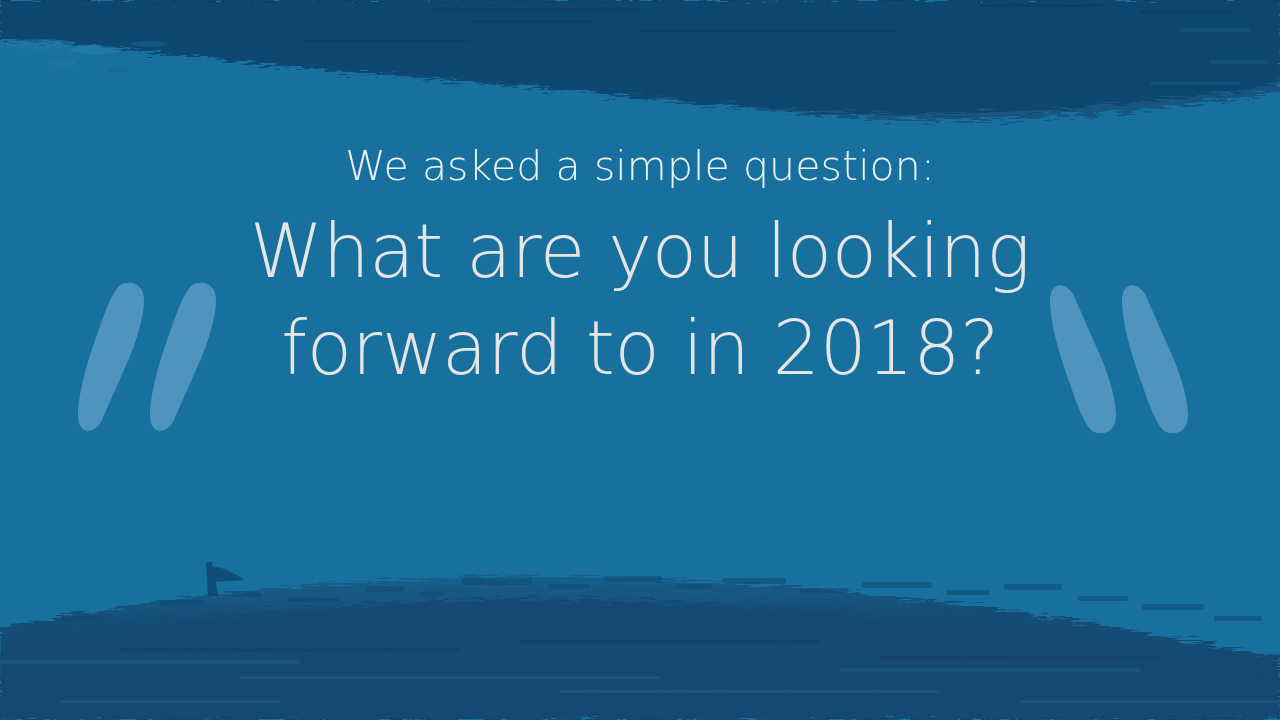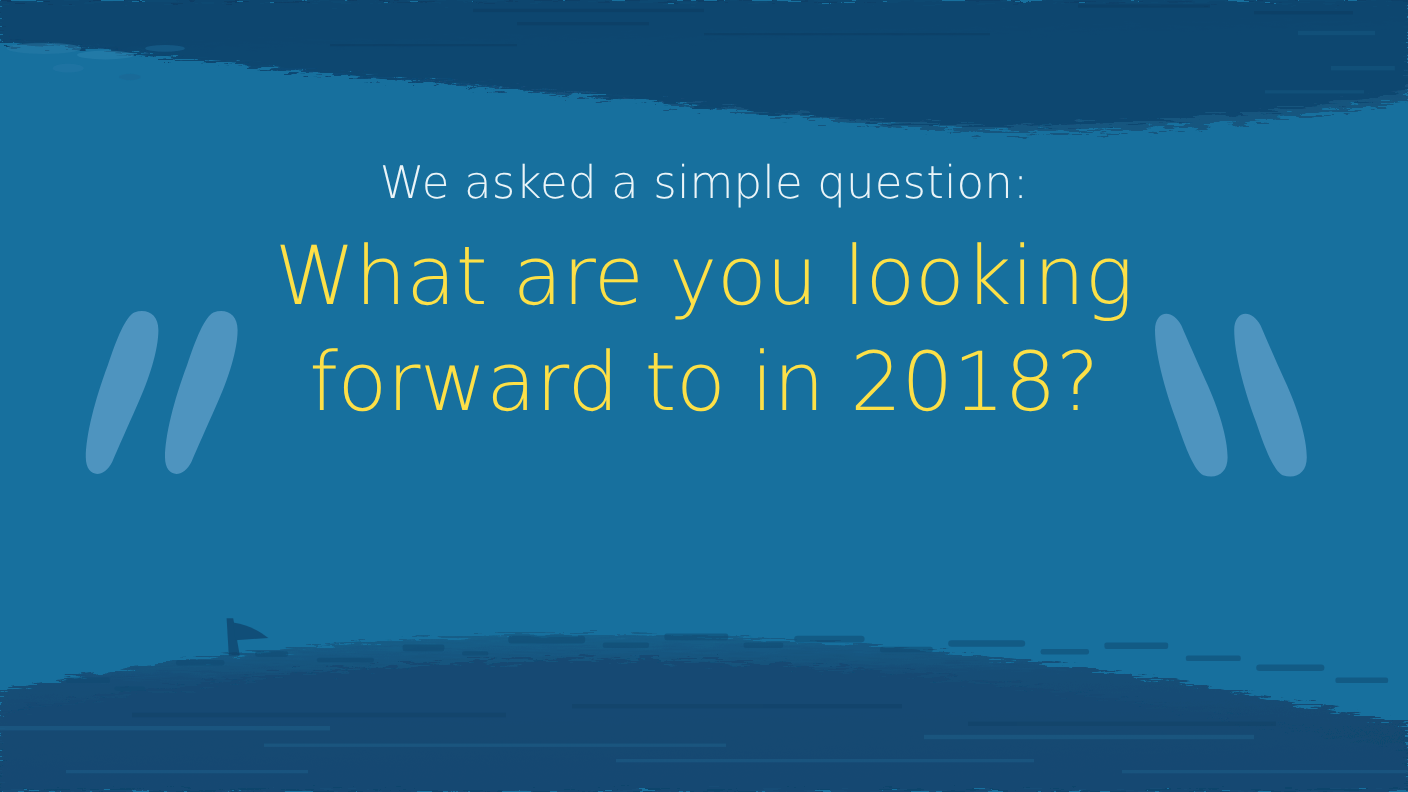--- a/index.html
+++ b/index.html
@@ -61,21 +61,21 @@
     color: #eaf4f8;
     line-height: 1.0;
     margin: 0 0 16px 0;
     white-space: nowrap;
   }
 
   .headline {
     margin: 0;
     font-size: 74px;
     font-weight: 300;
-    color: #fde047;
+    color: #e5e5e5;
     line-height: 1.31;
     letter-spacing: -0.3px;
     white-space: nowrap;
   }
   .headline .ln { display: block; }
 </style>
 </head>
 <body>
 
 <div class="slide">

